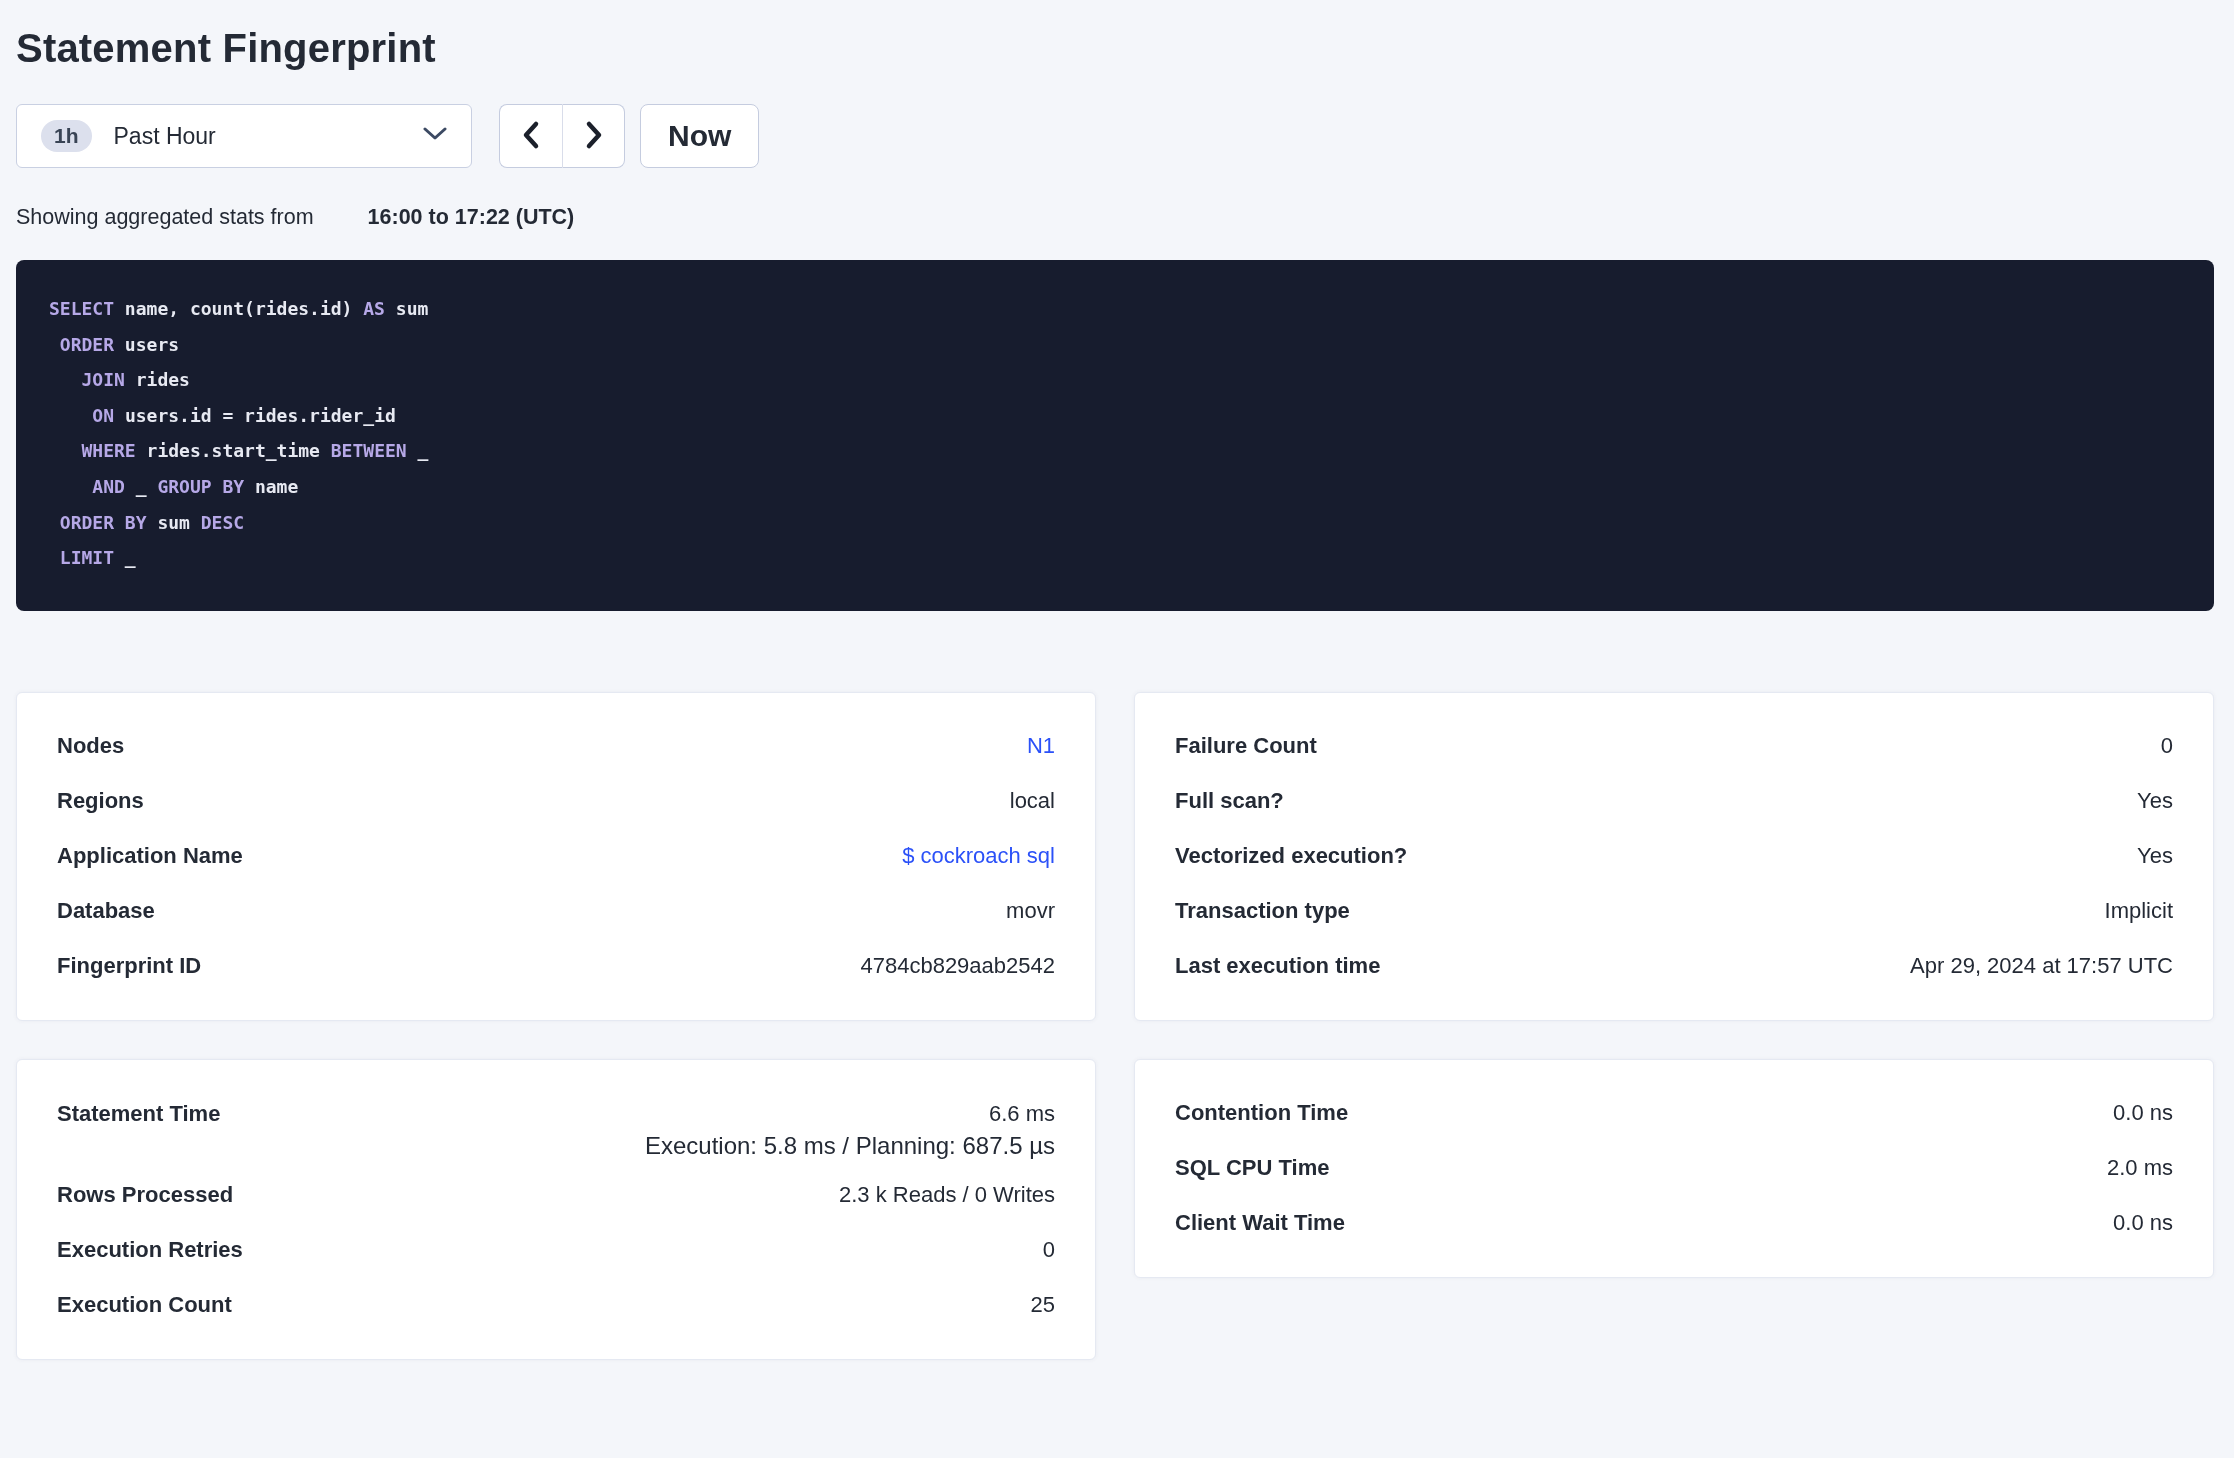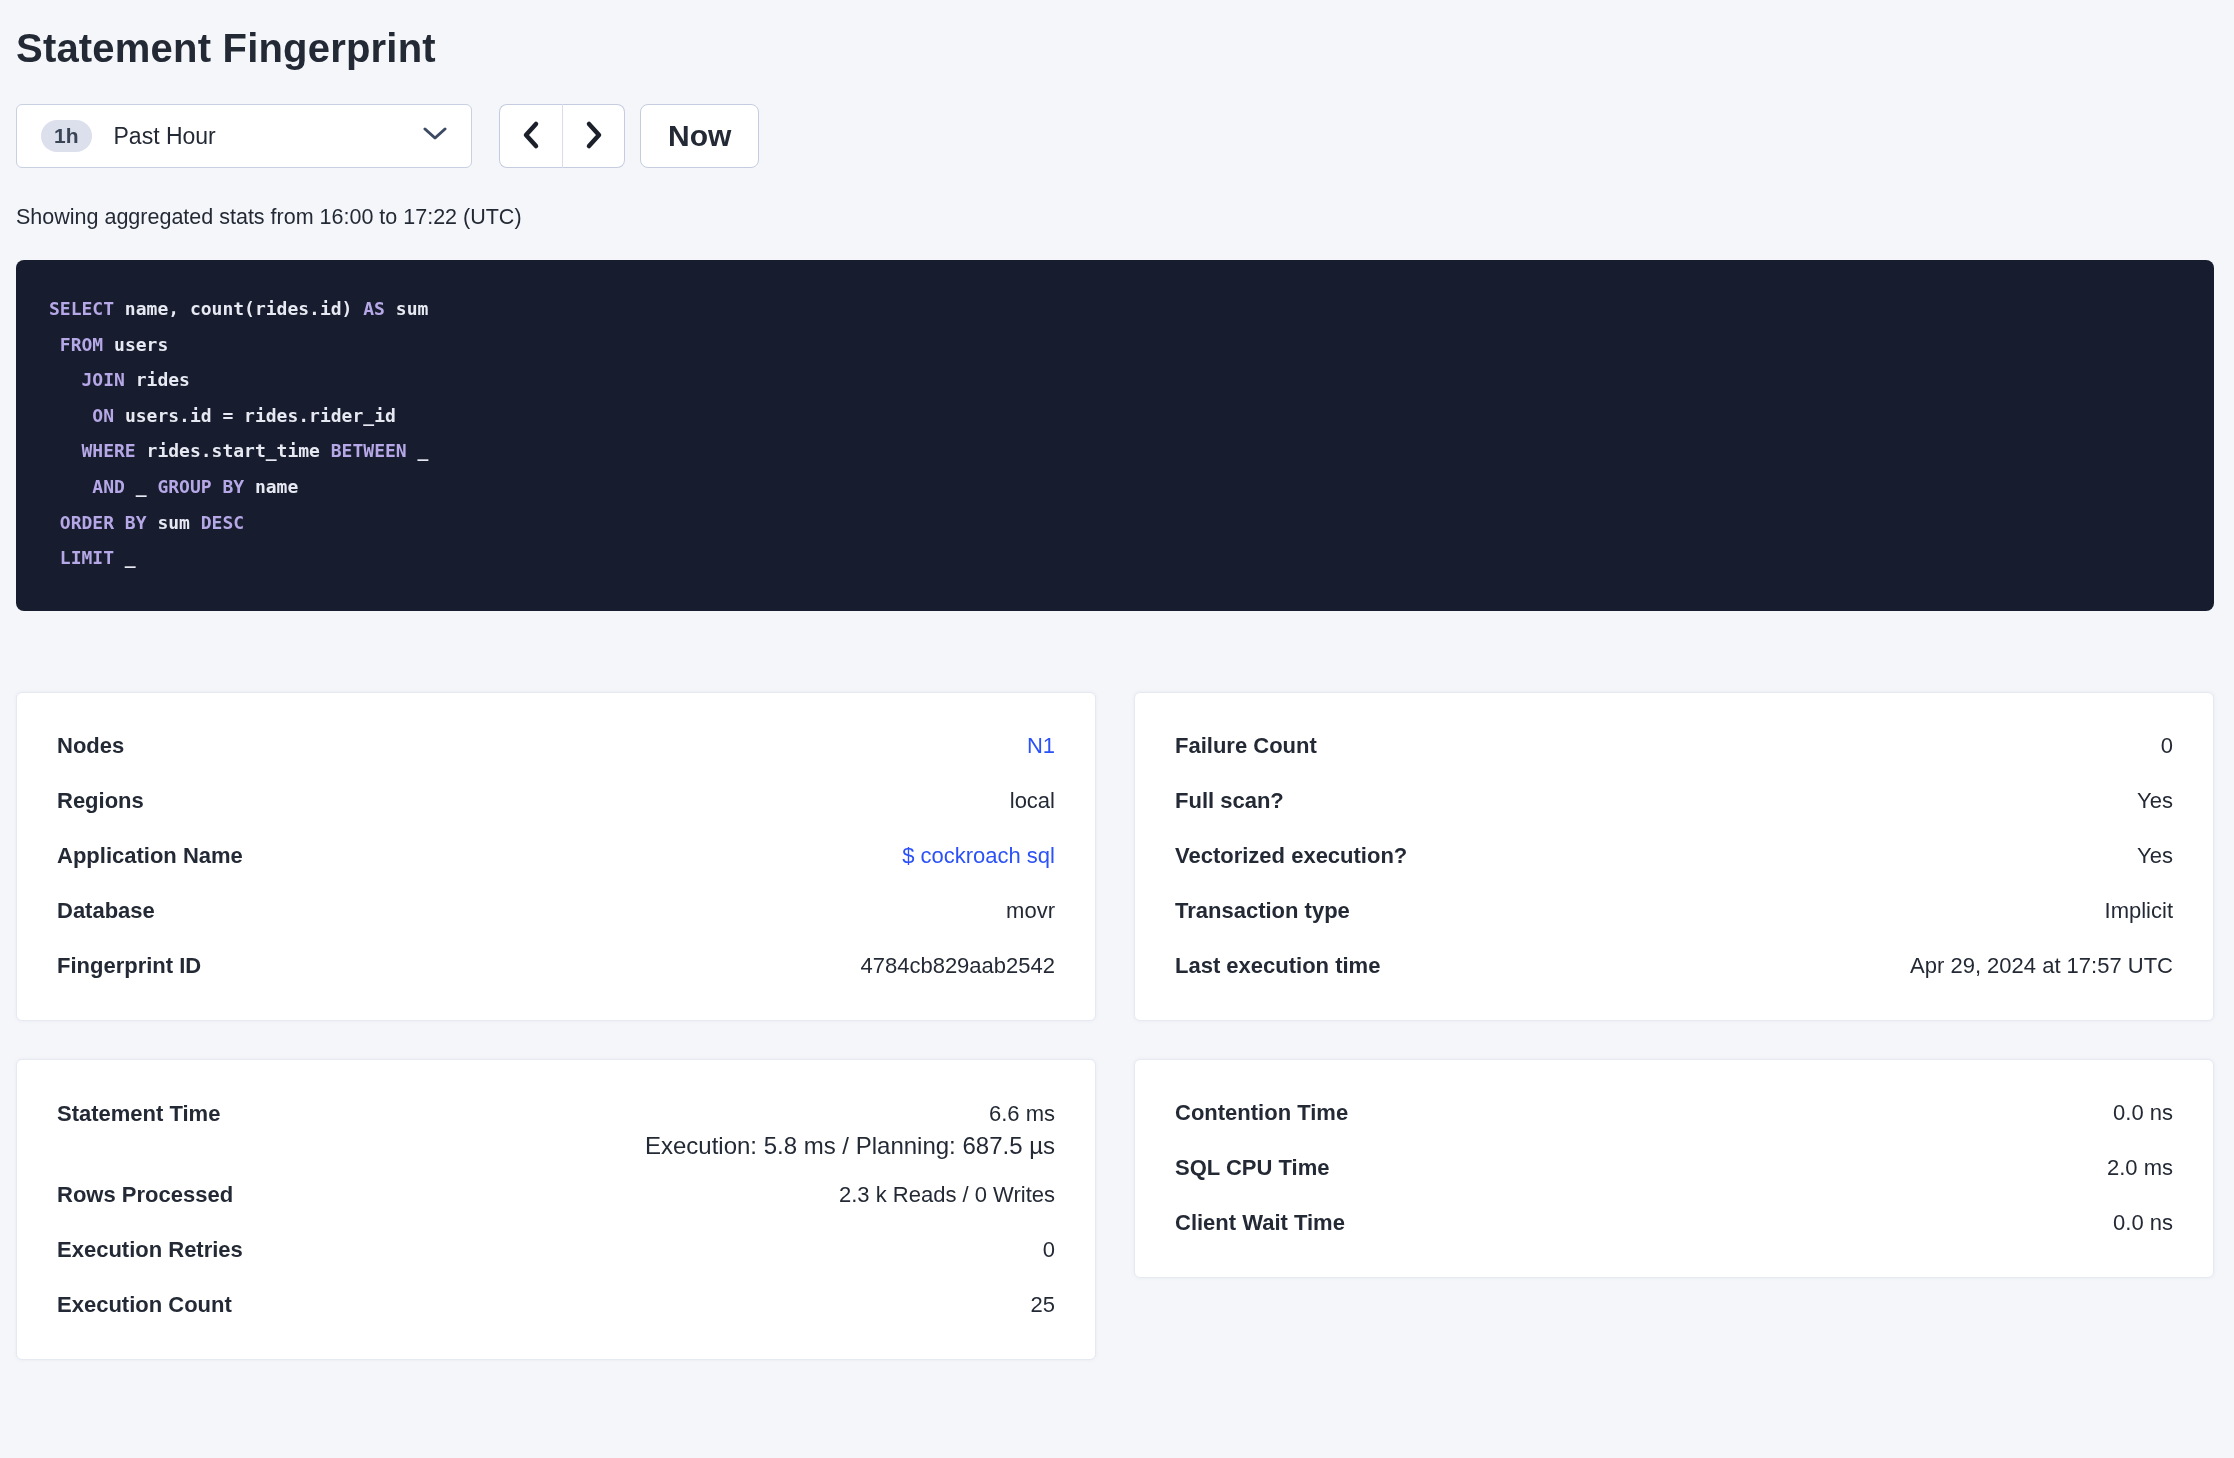--- a/index.html
+++ b/index.html
@@ -86,21 +86,21 @@
     border: 1px solid #C5CCDF;
     border-radius: 8px;
     font-family: "Liberation Sans", sans-serif;
     font-size: 30px;
     font-weight: 600;
     color: #242A35;
     cursor: pointer;
   }
 
   .caption { margin-top: 37px; font-size: 21.5px; color: #242A35; }
-  .caption b { font-weight: 400; }
+  .caption b { font-weight: 700; margin-left: 48px; }
 
   
   .sql-box {
     margin-top: 30px;
     background: #171C2E;
     border-radius: 8px;
     padding: 31px 40px 35px 33px;
   }
   .code-line {
     font-family: "DejaVu Sans Mono", monospace;
@@ -186,21 +186,21 @@
   </div>
 
   <div class="caption">
     <span>Showing aggregated stats from</span>
     <b>16:00 to 17:22 (UTC)</b>
   </div>
 
   <div class="sql-box">
     <div class="code">
         <div class="code-line"><span class="kw">SELECT</span><span> name, count(rides.id) </span><span class="kw">AS</span><span> sum</span></div>
-        <div class="code-line"><span> </span><span class="kw">FROM</span><span> users</span></div>
+        <div class="code-line"><span> </span><span class="kw">ORDER</span><span> users</span></div>
         <div class="code-line"><span>   </span><span class="kw">JOIN</span><span> rides</span></div>
         <div class="code-line"><span>    </span><span class="kw">ON</span><span> users.id = rides.rider_id</span></div>
         <div class="code-line"><span>   </span><span class="kw">WHERE</span><span> rides.start_time </span><span class="kw">BETWEEN</span><span> _</span></div>
         <div class="code-line"><span>    </span><span class="kw">AND</span><span> _ </span><span class="kw">GROUP BY</span><span> name</span></div>
         <div class="code-line"><span> </span><span class="kw">ORDER BY</span><span> sum </span><span class="kw">DESC</span></div>
         <div class="code-line"><span> </span><span class="kw">LIMIT</span><span> _</span></div>
       </div>
   </div>
 
   <div class="cards-grid">

